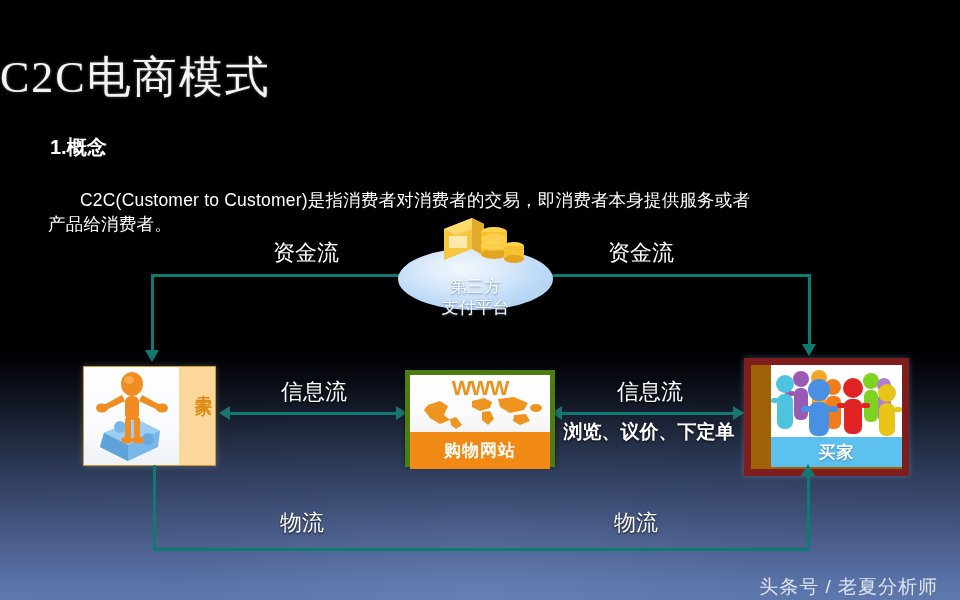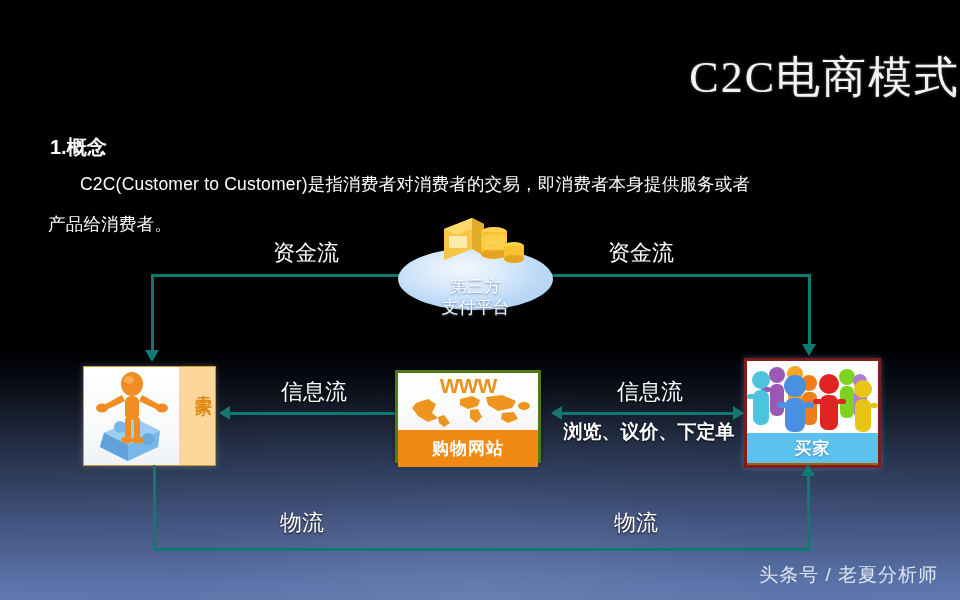--- a/index.html
+++ b/index.html
@@ -42,42 +42,42 @@
         rgba(80,100,145,0.10) 45%,
         rgba(0,0,0,0) 80%);
     pointer-events: none;
   }
 
   
   .title {
     position: absolute;
     left: 0; top: 48px;
     width: 960px;
-    text-align: right;
+    text-align: left;
     color: #f3f3f3;
     font-size: 44px;
     letter-spacing: 2px;
     font-family: "Liberation Serif", "DejaVu Serif", serif;
     text-shadow: 0 0 3px rgba(255,255,255,0.35);
   }
   .section-heading {
     position: absolute;
     left: 50px; top: 134px;
     color: #ffffff;
     font-size: 20px;
     font-weight: bold;
   }
   .body-line {
     position: absolute;
     color: #ffffff;
     font-size: 17.5px;
     white-space: nowrap;
     letter-spacing: 0.2px;
   }
-  .body-line.l1 { left: 80px; top: 172px; }
+  .body-line.l1 { left: 80px; top: 188px; }
   .body-line.l2 { left: 48px; top: 212px; }
 
   
   .line {
     position: absolute;
     background: #0d7b72;
   }
   .h-line { height: 3px; }
   .v-line { width: 3px; }
 
@@ -189,23 +189,23 @@
     font-weight: bold;
     line-height: 1.45;
     writing-mode: vertical-rl;
     text-orientation: upright;
     letter-spacing: 4px;
   }
 
   
   .site-card {
     position: absolute;
-    left: 395px; top: 370px;
+    left: 405px; top: 370px;
     width: 140px; height: 87px;
-    border: 3px solid #4d7c0f;
+    border: 5px solid #4d7c0f;
     background: #a3a3a3;
     box-shadow: 0 0 5px rgba(0,0,0,0.5);
   }
   .site-img {
     width: 140px; height: 57px;
     background: linear-gradient(to bottom, #ffffff 0%, #fcfcfc 60%, #f4f4f4 100%);
     position: relative;
     overflow: hidden;
   }
   .site-caption {
@@ -218,23 +218,24 @@
     align-items: center;
     justify-content: center;
     letter-spacing: 1px;
   }
 
   
   .buyer-card {
     position: absolute;
     left: 744px; top: 358px;
     width: 131px; height: 104px;
-    border: 3px solid #7f1d1d;
+    border: 7px solid #7f1d1d;
     background: #a16207;
     box-shadow: 0 0 6px rgba(140,190,240,0.35);
+    padding-left: 20px;
   }
   .buyer-img {
     width: 131px; height: 72px;
     background: linear-gradient(to bottom, #ffffff 0%, #f6fbff 100%);
     position: relative;
     overflow: hidden;
   }
   .buyer-caption {
     width: 131px; height: 30px;
     background: #5dc1f0;
@@ -244,21 +245,21 @@
     display: flex;
     align-items: center;
     justify-content: center;
     letter-spacing: 1px;
     text-shadow: 0 1px 2px rgba(30,90,140,0.6);
   }
 
   
   .footer-brand {
     position: absolute;
-    right: 22px; bottom: 12px;
+    right: 22px; bottom: 0;
     color: #eaeff8;
     font-size: 19px;
     letter-spacing: 1px;
     opacity: 0.92;
   }
 </style>
 </head>
 <body>
 
 <div id="slide">

